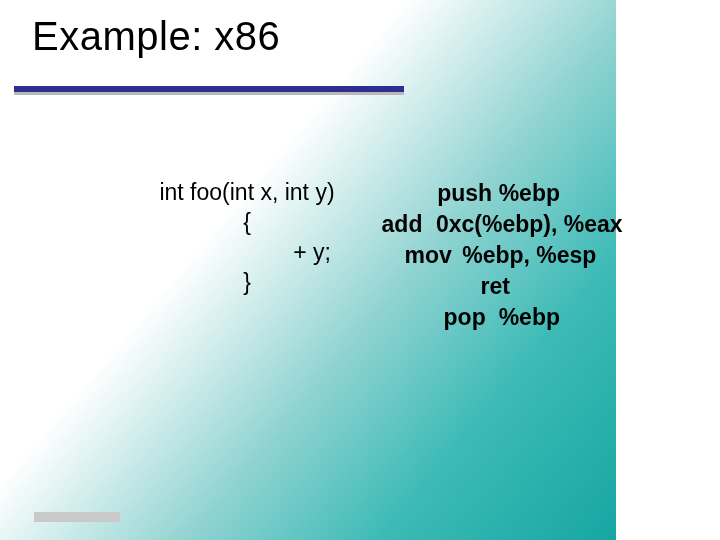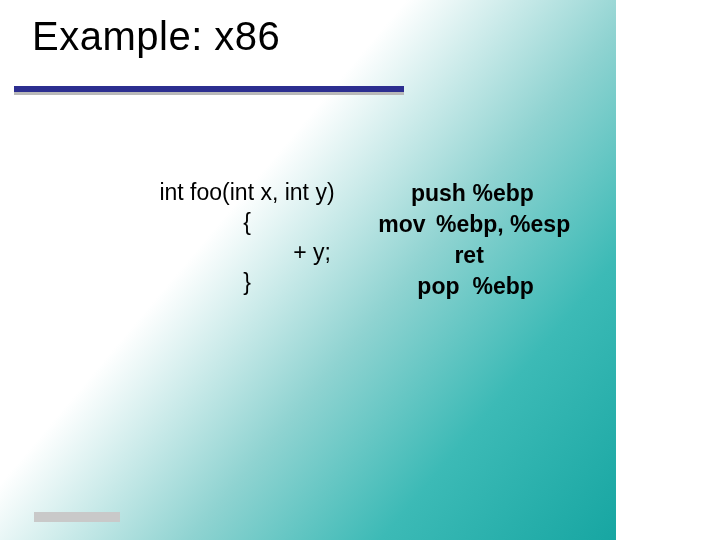--- a/index.html
+++ b/index.html
@@ -98,20 +98,23 @@
     <div>{</div>
     <div class="indent2">+ y;</div>
     <div>}</div>
   </div>
 
   <div class="col-right">
     <div class="asm-row">
       <span class="op">push</span><span>%ebp</span>
     </div>
     <div class="asm-row">
+      <span class="op">add</span><span>0xc(%ebp), %eax</span>
+    </div>
+    <div class="asm-row">
       <span class="op">mov</span><span>%ebp, %esp</span>
     </div>
     <div class="asm-row">
       <span class="op">ret</span><span></span>
     </div>
     <div class="asm-row">
       <span class="op">pop</span><span>%ebp</span>
     </div>
   </div>
 

